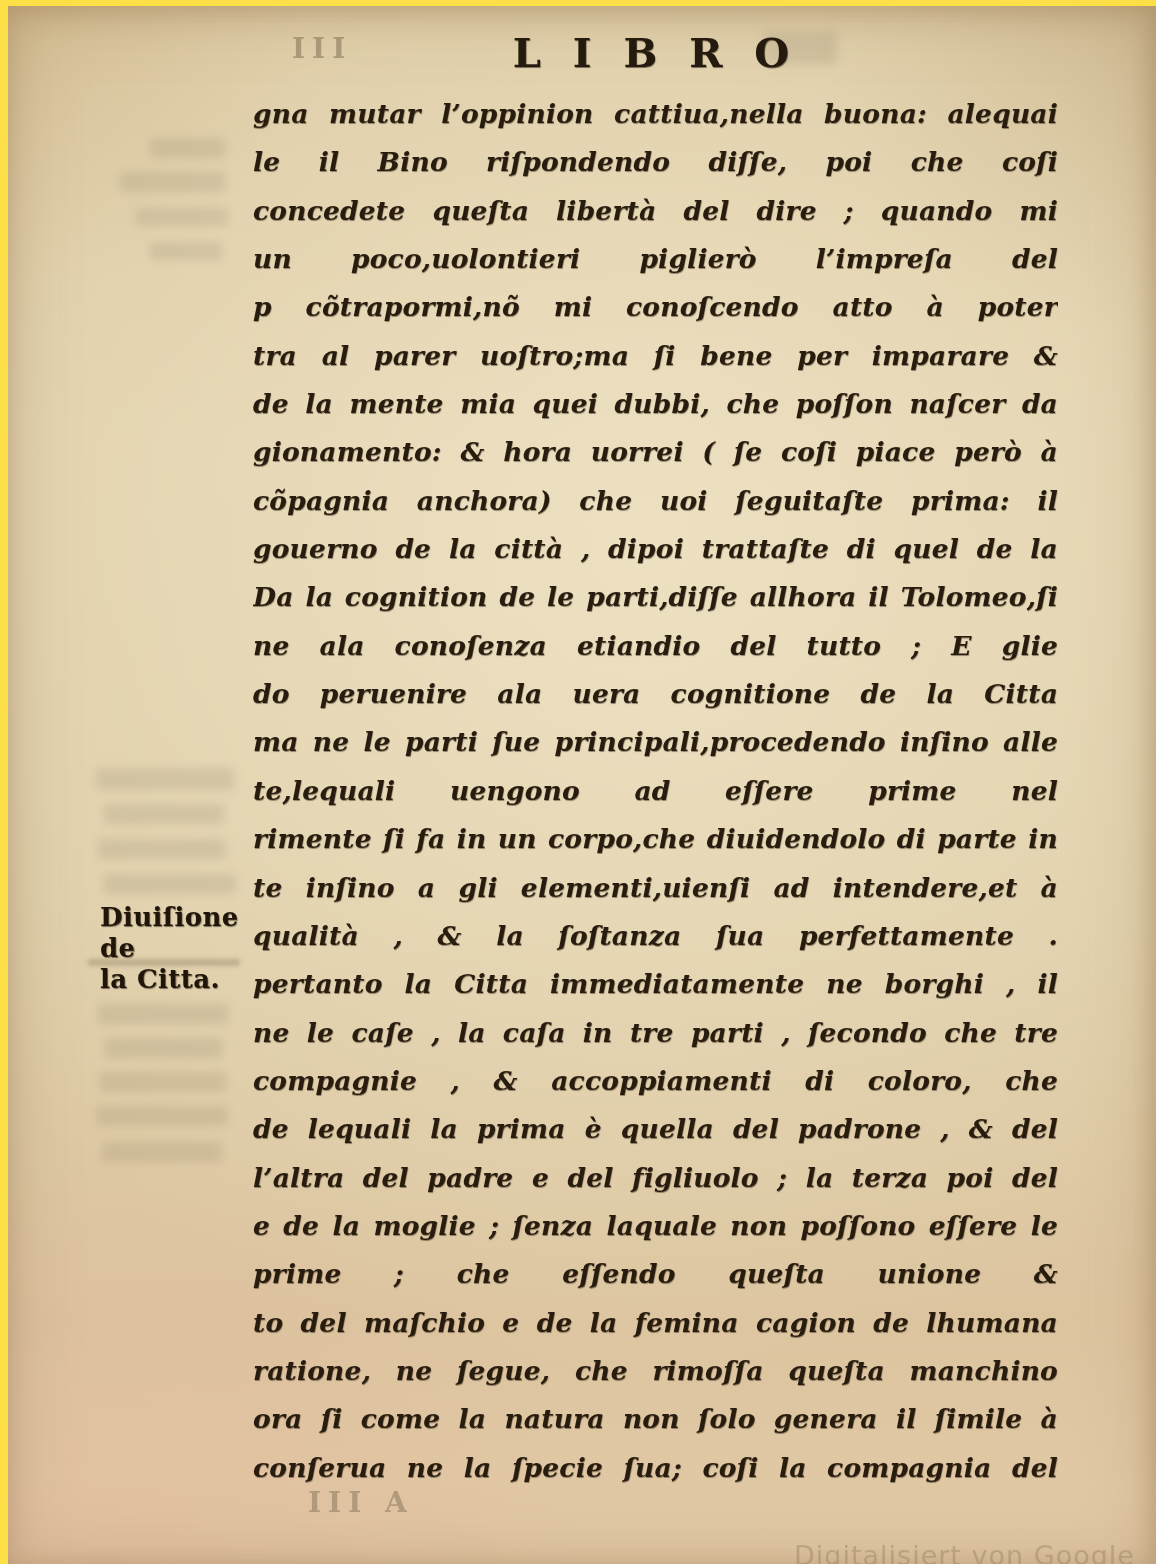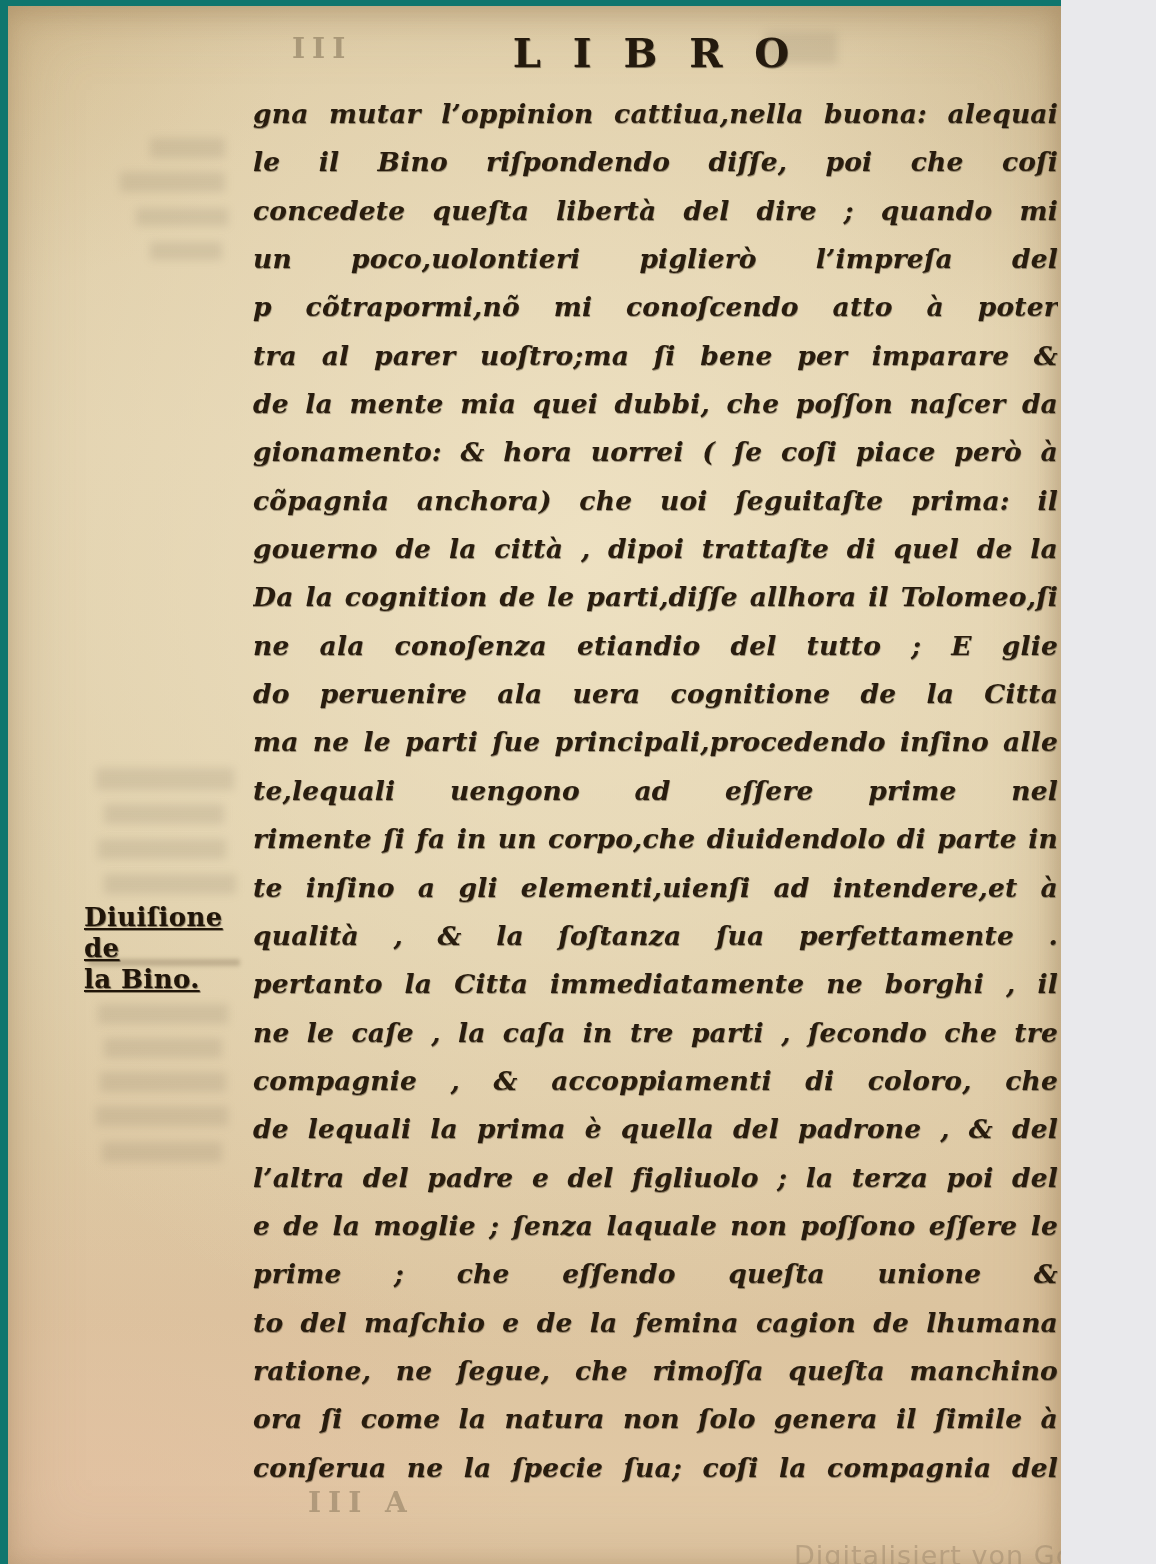--- a/index.html
+++ b/index.html
@@ -1,16 +1,16 @@
 <!DOCTYPE html>
 <html><head>
 <meta charset="utf-8">
 <style>
   html,body{margin:0;padding:0;background:#e9e9ec;}
-  #stage{position:relative;width:1061px;height:1564px;overflow:hidden;background:#0f766e;}
+  #stage{position:relative;width:1156px;height:1564px;overflow:hidden;background:#fde047;}
 
   
   .page{
     position:absolute;left:8px;top:6px;right:0;bottom:0;
     background:
       radial-gradient(120% 85% at 55% 35%, rgba(240,228,198,0.85) 0%, rgba(240,228,198,0) 62%),
       radial-gradient(70% 45% at 8% 100%, rgba(226,184,156,0.50) 0%, rgba(226,184,156,0) 60%),
       radial-gradient(55% 35% at 100% 2%, rgba(186,162,120,0.45) 0%, rgba(186,162,120,0) 55%),
       radial-gradient(45% 30% at 0% 0%, rgba(205,180,135,0.55) 0%, rgba(205,180,135,0) 60%),
       linear-gradient(180deg,#dbc8a1 0%,#e0cfab 28%,#decda8 58%,#dcc49f 84%,#e3caa7 100%);
@@ -36,26 +36,25 @@
     height:48.35px;overflow:hidden;
     font:italic 700 26.5px/48.35px "DejaVu Serif", serif;
     color:#281c0e;
     text-align:justify;text-align-last:justify;-moz-text-align-last:justify;
     letter-spacing:0.2px;word-spacing:1.5px;
     text-shadow:0.5px 0.5px 0.7px rgba(40,28,14,0.45);
   }
 
   
   .margin-note{
-    position:absolute;left:76px;top:896px;width:170px;
+    position:absolute;left:92px;top:896px;width:170px;
     font:700 26px/31px "DejaVu Serif", serif;
     color:#201509;
     letter-spacing:0.4px;
     text-shadow:0.8px 0.8px 1px rgba(32,21,9,0.55);
-    text-decoration:underline;
   }
 
   
   .ghost{position:absolute;background:rgba(124,111,87,0.17);filter:blur(4px);border-radius:4px;}
   .smudge{position:absolute;background:rgba(70,52,28,0.22);filter:blur(2px);border-radius:2px;}
   .faint-mark{
     position:absolute;
     font:700 28px/30px "DejaVu Serif", serif;
     color:rgba(128,112,84,0.55);
     letter-spacing:7px;
@@ -89,21 +88,21 @@
     <div class="ghost" style="left:94px;top:1136px;width:120px;height:20px;"></div>
     <div class="smudge" style="left:80px;top:953px;width:152px;height:7px;"></div>
 
     <div class="faint-mark" style="left:284px;top:28px;">III</div>
     <div class="faint-mark" style="left:300px;top:1482px;color:rgba(120,104,78,0.45);">III  A</div>
 
     <div class="running-title">L I B R O</div>
 
     <div class="margin-note">
       <div>Diuiſione de</div>
-      <div>la Bino.</div>
+      <div>la Citta.</div>
     </div>
 
     <div class="body-text">
       <div class="tl">gna mutar l’oppinion cattiua,nella buona: alequai paro=</div>
       <div class="tl">le il Bino riſpondendo diſſe, poi che coſi corteſemente mi</div>
       <div class="tl">concedete queſta libertà del dire ; quando mi occorrera p</div>
       <div class="tl">un poco,uolontieri piglierò l’impreſa del dimandarui; non</div>
       <div class="tl">p cõtrapormi,nõ mi conoſcendo atto à poter riſiſtere,con</div>
       <div class="tl">tra al parer uoſtro;ma ſi bene per imparare &amp; ſgõbrare</div>
       <div class="tl">de la mente mia quei dubbi, che poſſon naſcer da queſto ra</div>

